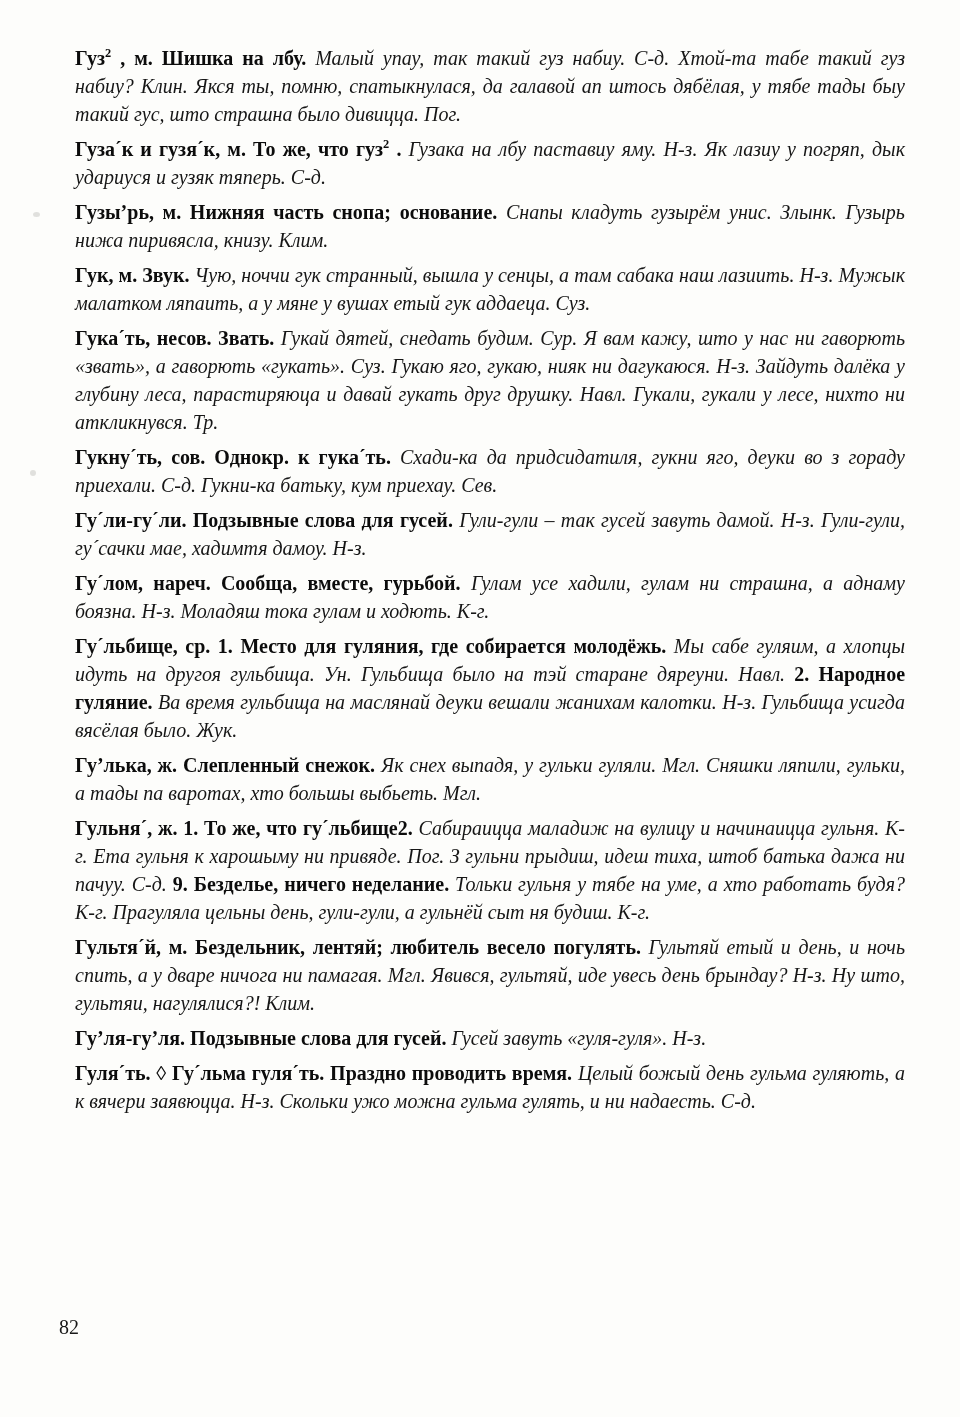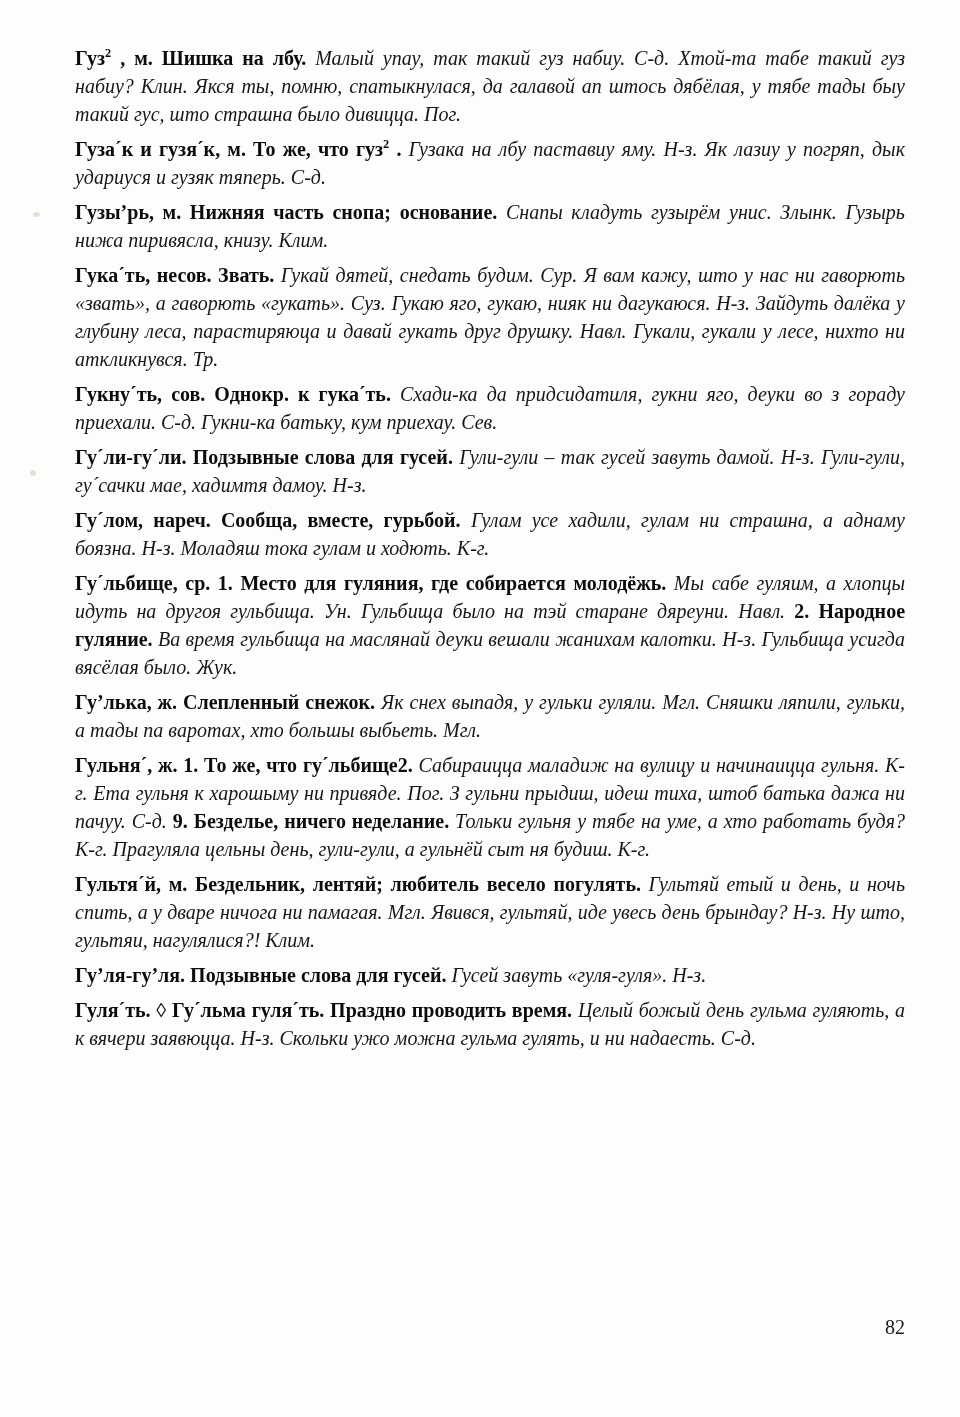--- a/index.html
+++ b/index.html
@@ -42,39 +42,40 @@
     font-size: 0.62em;
     line-height: 0;
     vertical-align: super;
     color: #0c0c0c;
   }
   .page-number {
     position: absolute;
     left: 59px;
     top: 1316px;
     width: 846px;
-    text-align: right;
+    text-align: left;
     font-size: 20px;
     color: #191919;
   }
   .scan-speck {
     position: absolute;
     background: #c9c9c4;
     border-radius: 50%;
     opacity: 0.55;
   }
 </style>
 </head>
 <body>
 
 <div class="page">
   <div class="text-block">
       <p class="entry"><b>Гуз</b><sup class="bsup">2</sup><b> , м. Шишка на лбу. </b><i>Малый упау, так такий гуз набиу. С-д. Хтой-та табе такий гуз набиу? Клин. Якся ты, помню, спатыкнулася, да галавой ап штось дябёлая, у тябе тады быу такий гус, што страшна было дивицца. Пог.</i></p>
       <p class="entry"><b>Гуза´к и гузя´к, м. То же, что гуз</b><sup class="bsup">2</sup><b> . </b><i>Гузака на лбу паставиу яму. Н-з. Як лазиу у погряп, дык удариуся и гузяк тяперь. С-д.</i></p>
       <p class="entry"><b>Гузы’рь, м. Нижняя часть снопа; основание. </b><i>Снапы кладуть гузырём унис. Злынк. Гузырь нижа пиривясла, книзу. Клим.</i></p>
+      <p class="entry"><b>Гук, м. Звук. </b><i>Чую, ноччи гук странный, вышла у сенцы, а там сабака наш лазиить. Н-з. Мужык малатком ляпаить, а у мяне у вушах етый гук аддаеца. Суз.</i></p>
       <p class="entry"><b>Гука´ть, несов. Звать. </b><i>Гукай дятей, снедать будим. Сур. Я вам кажу, што у нас ни гаворють «звать», а гаворють «гукать». Суз. Гукаю яго, гукаю, нияк ни дагукаюся. Н-з. Зайдуть далёка у глубину леса, парастиряюца и давай гукать друг друшку. Навл. Гукали, гукали у лесе, нихто ни аткликнувся. Тр.</i></p>
       <p class="entry"><b>Гукну´ть, сов. Однокр. к гука´ть. </b><i>Схади-ка да придсидатиля, гукни яго, деуки во з гораду приехали. С-д. Гукни-ка батьку, кум приехау. Сев.</i></p>
       <p class="entry"><b>Гу´ли-гу´ли. Подзывные слова для гусей. </b><i>Гули-гули – так гусей завуть дамой. Н-з. Гули-гули, гу´сачки мае, хадимтя дамоу. Н-з.</i></p>
       <p class="entry"><b>Гу´лом, нареч. Сообща, вместе, гурьбой. </b><i>Гулам усе хадили, гулам ни страшна, а аднаму боязна. Н-з. Моладяш тока гулам и ходють. К-г.</i></p>
       <p class="entry"><b>Гу´льбище, ср. 1. Место для гуляния, где собирается молодёжь. </b><i>Мы сабе гуляим, а хлопцы идуть на другоя гульбища. Ун. Гульбища было на тэй старане дяреуни. Навл. </i><b>2. Народное гуляние. </b><i>Ва время гульбища на маслянай деуки вешали жанихам калотки. Н-з. Гульбища усигда вясёлая было. Жук.</i></p>
       <p class="entry"><b>Гу’лька, ж. Слепленный снежок. </b><i>Як снех выпадя, у гульки гуляли. Мгл. Сняшки ляпили, гульки, а тады па варотах, хто большы выбьеть. Мгл.</i></p>
       <p class="entry"><b>Гульня´, ж. 1. То же, что гу´льбище2. </b><i>Сабираицца маладиж на вулицу и начинаицца гульня. К-г. Ета гульня к харошыму ни привяде. Пог. З гульни прыдиш, идеш тиха, штоб батька дажа ни пачуу. С-д. </i><b>9. Безделье, ничего неделание. </b><i>Тольки гульня у тябе на уме, а хто работать будя? К-г. Прагуляла цельны день, гули-гули, а гульнёй сыт ня будиш. К-г.</i></p>
       <p class="entry"><b>Гультя´й, м. Бездельник, лентяй; любитель весело погулять. </b><i>Гультяй етый и день, и ночь спить, а у дваре ничога ни памагая. Мгл. Явився, гультяй, иде увесь день брындау? Н-з. Ну што, гультяи, нагулялися?! Клим.</i></p>
       <p class="entry"><b>Гу’ля-гу’ля. Подзывные слова для гусей. </b><i>Гусей завуть «гуля-гуля». Н-з.</i></p>
       <p class="entry"><b>Гуля´ть. ◊ Гу´льма гуля´ть. Праздно проводить время. </b><i>Целый божый день гульма гуляють, а к вячери заявюцца. Н-з. Скольки ужо можна гульма гулять, и ни надаесть. С-д.</i></p>

